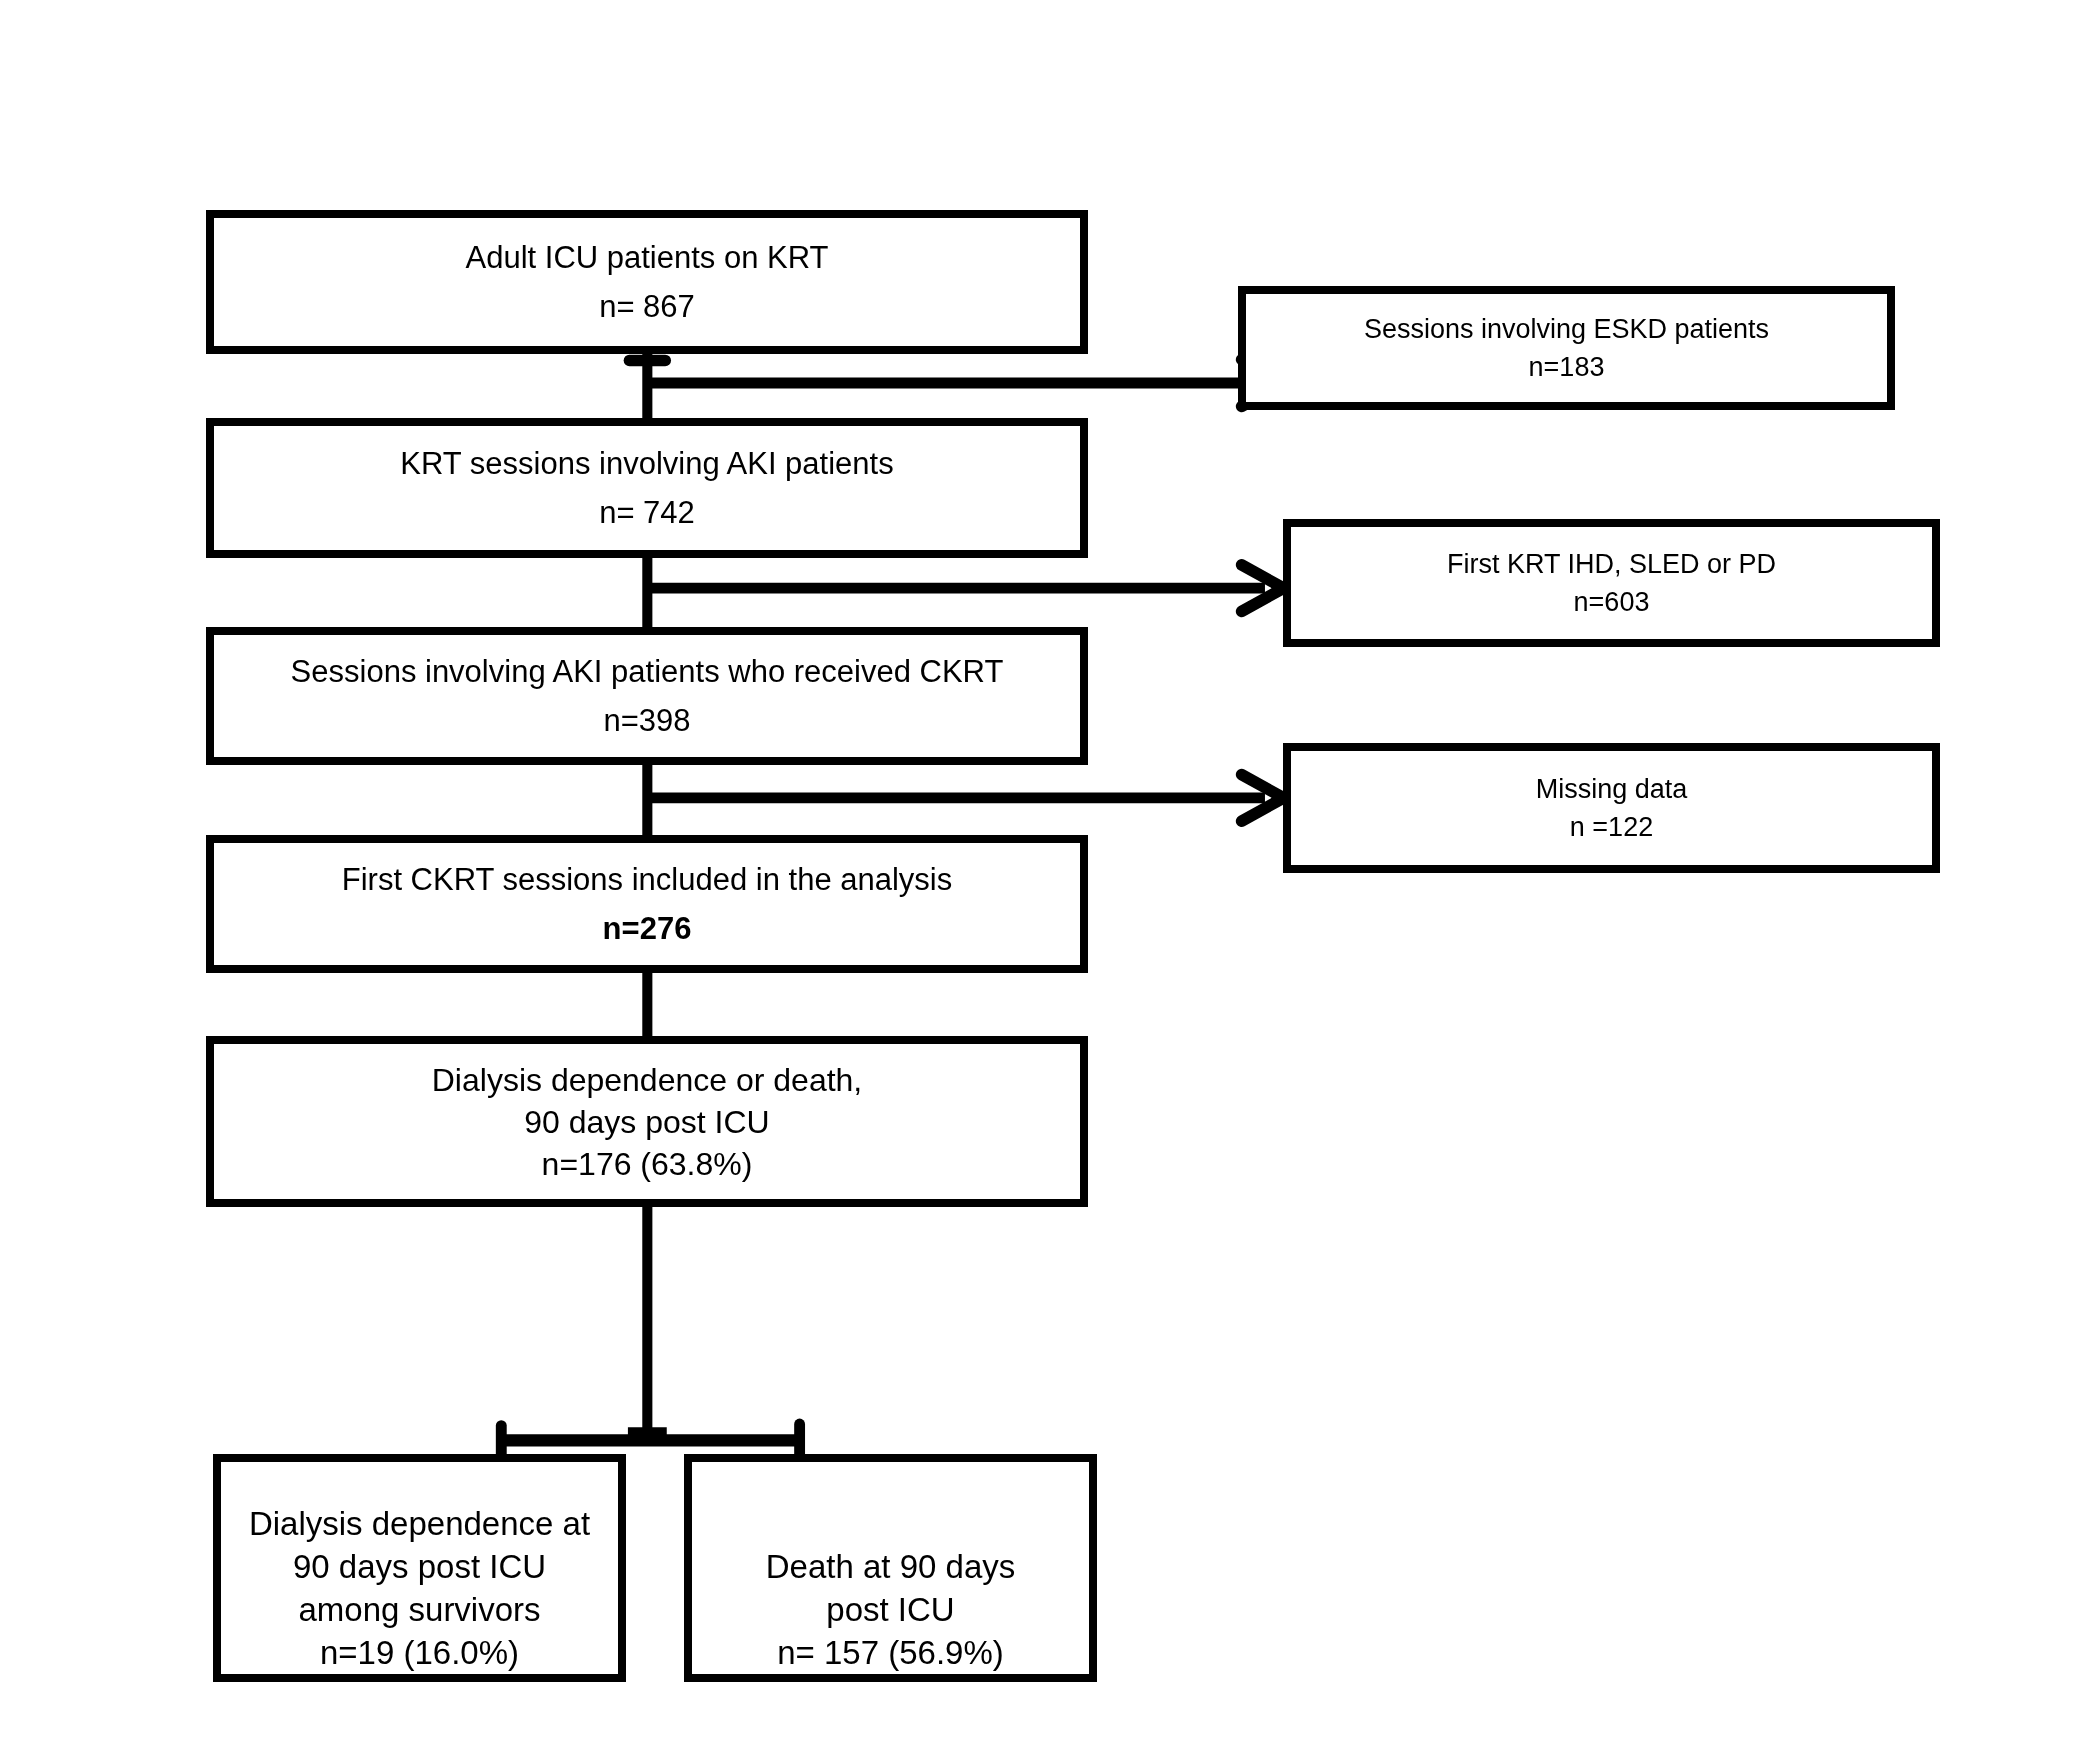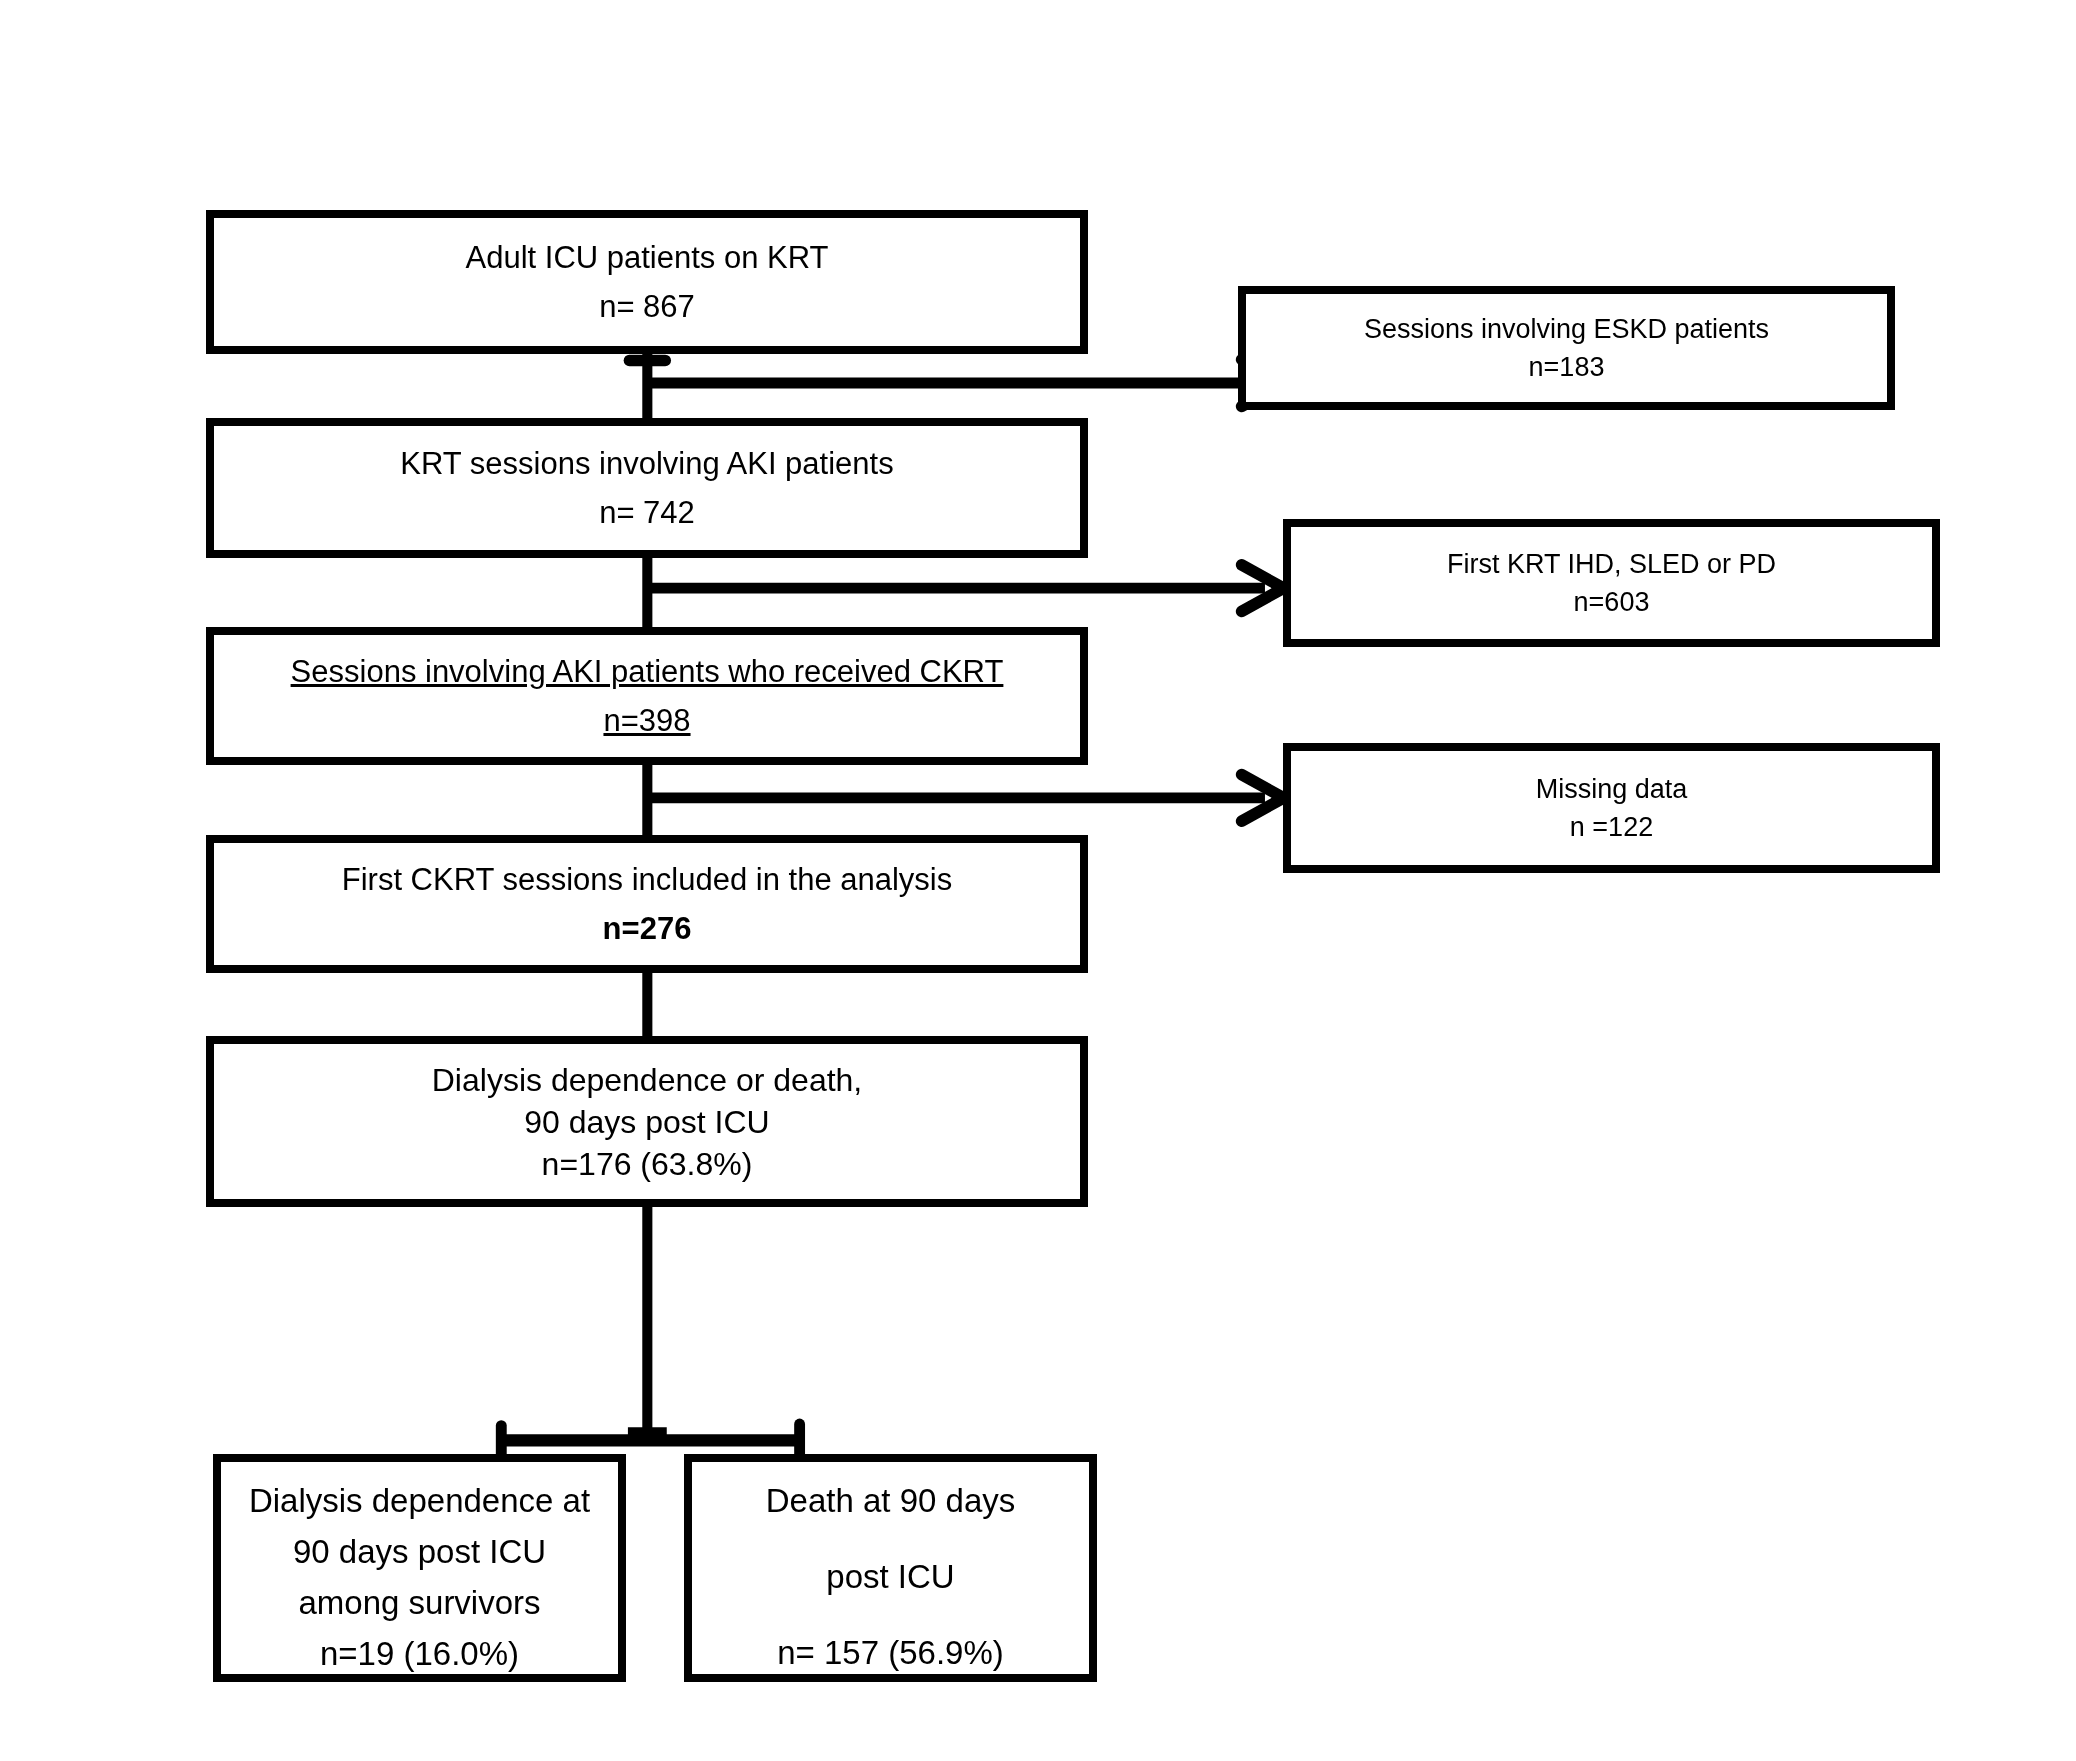--- a/index.html
+++ b/index.html
@@ -29,23 +29,22 @@
     text-align: center;
   }
   .fbox .line {
     font-size: 31px;
     line-height: 49px;
     white-space: nowrap;
   }
   .fbox.tall .line { line-height: 42px; font-size: 32px; }
   .fbox.side .line { font-size: 27px; line-height: 38px; }
   .fbox.bottom {
-    justify-content: space-between;
+    justify-content: flex-end;
     padding-top: 17px;
-    gap: 8px;
   }
   .fbox.bottom .line { font-size: 33px; line-height: 43px; }
   .bold { font-weight: bold; }
 </style>
 </head>
 <body>
 
 <div class="canvas">
 
   <svg class="connector-layer" viewBox="0 0 2673 2268" xmlns="http://www.w3.org/2000/svg">
@@ -81,21 +80,21 @@
   <div class="fbox" style="left:206px; top:210px; width:882px; height:144px;">
     <div class="line">Adult ICU patients on KRT</div>
     <div class="line">n= 867</div>
   </div>
 
   <div class="fbox" style="left:206px; top:418px; width:882px; height:140px;">
     <div class="line">KRT sessions involving AKI patients</div>
     <div class="line">n= 742</div>
   </div>
 
-  <div class="fbox" style="left:206px; top:627px; width:882px; height:138px;text-decoration:underline;">
+  <div class="fbox" style="left:206px; top:627px; width:882px; height:138px;">
     <div class="line">Sessions involving AKI patients who received CKRT</div>
     <div class="line">n=398</div>
   </div>
 
   <div class="fbox" style="left:206px; top:835px; width:882px; height:138px;">
     <div class="line">First CKRT sessions included in the analysis</div>
     <div class="line bold">n=276</div>
   </div>
 
   <div class="fbox tall" style="left:206px; top:1036px; width:882px; height:171px;">

